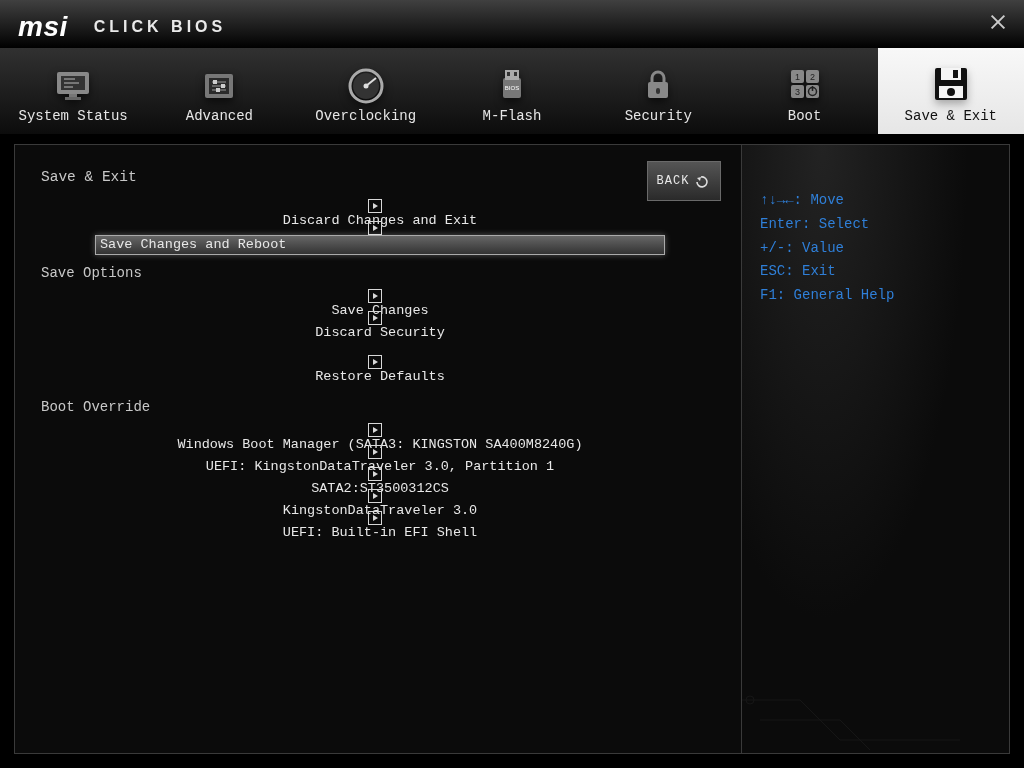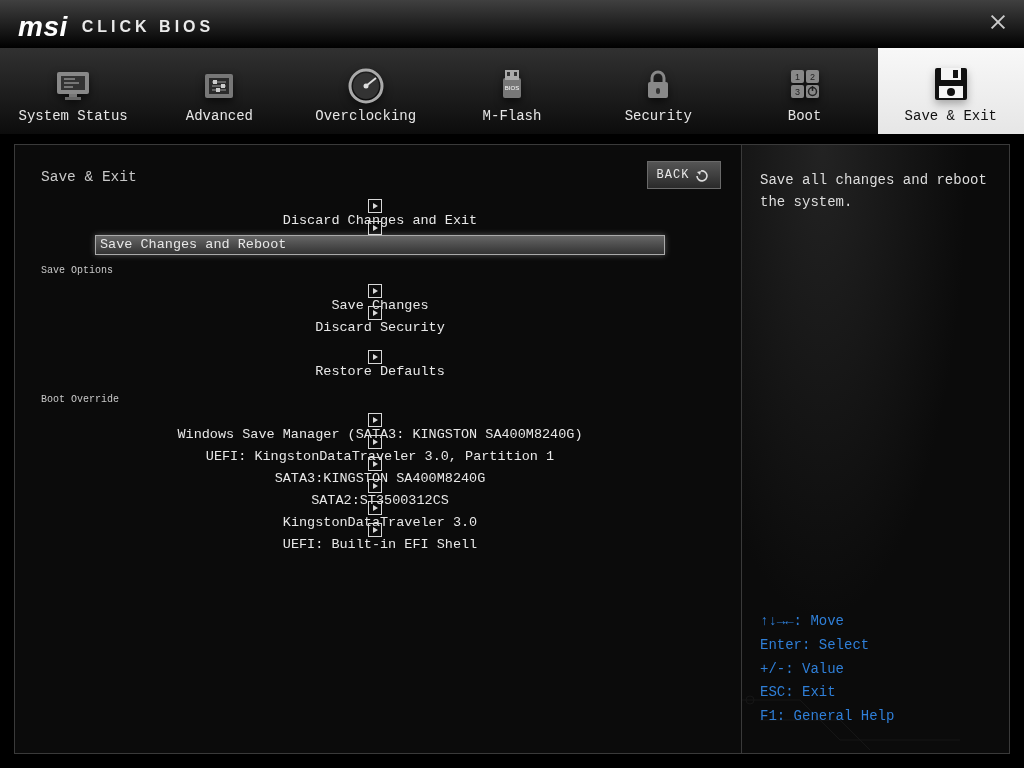--- a/index.html
+++ b/index.html
@@ -18,20 +18,21 @@
     pointer-events:none;
     opacity:0.10;
   }
   .bg-lines svg { width:100%; height:100%; }
   .header {
     height: 48px;
     display:flex; align-items:center;
     padding: 6px 18px 0 18px;
     background: linear-gradient(#404040,#1a1a1a 60%,#000);
     position: relative;
+    gap: 12px;
   }
   .brand {
     font-family: Arial, Helvetica, sans-serif;
     font-weight: 900;
     font-style: italic;
     font-size: 28px;
     letter-spacing: 0.5px;
     color:#fff;
     margin-right: 14px;
   }
@@ -102,21 +103,21 @@
     background: radial-gradient(ellipse at 30% 0%, #3a3a3a99, #0b0b0b 55%);
     padding: 24px 18px;
     display:flex; flex-direction:column;
     justify-content:space-between;
     color:#ddd;
     font-size:14px;
   }
   .section-title {
     color:#c8c8c8;
     margin-bottom: 8px;
-    font-size:10px;
+    font-size:14px;
   }
   .section-title.first { margin-top: 0; margin-bottom: 14px; font-size:14.5px;}
   .item-row {
     display:flex; align-items:center;
     height: 20px;
     margin-bottom: 2px;
     cursor:pointer;
     flex-direction:column;
   }
   .play-icon {
@@ -142,21 +143,21 @@
     height: 35px;
     line-height: 18px;
     border:1px solid #aaa;
     background: linear-gradient(#666,#333);
     box-shadow: 0 0 6px rgba(255,255,255,0.3);
   }
   .group { margin-bottom: 24px; }
   .back-btn {
     position:absolute;
     top: 16px; right: 20px;
-    width: 74px; height: 28px;
+    width: 74px; height: 40px;
     background: linear-gradient(#555,#2a2a2a);
     border:1px solid #6a6a6a;
     display:flex;align-items:center;justify-content:center;
     gap:6px;
     font-family: inherit;
     font-size:12px;
     letter-spacing:1px;
     cursor:pointer;
     color:#e8e8e8;
   }
@@ -320,47 +321,42 @@
       <div class="item-row">
         <span class="play-icon"></span>
         <span class="item-text">Restore Defaults</span>
       </div>
     </div>
 
     <div class="group">
       <div class="section-title">Boot Override</div>
       <div class="item-row">
           <span class="play-icon"></span>
-          <span class="item-text">Windows Save Manager (SATA3: KINGSTON SA400M8240G)</span>
+          <span class="item-text">Windows Boot Manager (SATA3: KINGSTON SA400M8240G)</span>
         </div>
       <div class="item-row">
           <span class="play-icon"></span>
           <span class="item-text">UEFI: KingstonDataTraveler 3.0, Partition 1</span>
         </div>
       <div class="item-row">
           <span class="play-icon"></span>
-          <span class="item-text">SATA3:KINGSTON SA400M8240G</span>
-        </div>
-      <div class="item-row">
-          <span class="play-icon"></span>
           <span class="item-text">SATA2:ST3500312CS</span>
         </div>
       <div class="item-row">
           <span class="play-icon"></span>
           <span class="item-text">KingstonDataTraveler 3.0</span>
         </div>
       <div class="item-row">
           <span class="play-icon"></span>
           <span class="item-text">UEFI: Built-in EFI Shell</span>
         </div>
     </div>
   </div>
 
   <div class="panel-right">
-    <div class="help-desc">Save all changes and reboot the system.</div>
     <div class="hints">
       <div class="hints-line">↑↓→←: Move</div>
       <div class="hints-line">Enter: Select</div>
       <div class="hints-line">+/-: Value</div>
       <div class="hints-line">ESC: Exit</div>
       <div class="hints-line">F1: General Help</div>
     </div>
   </div>
 </div>
 

